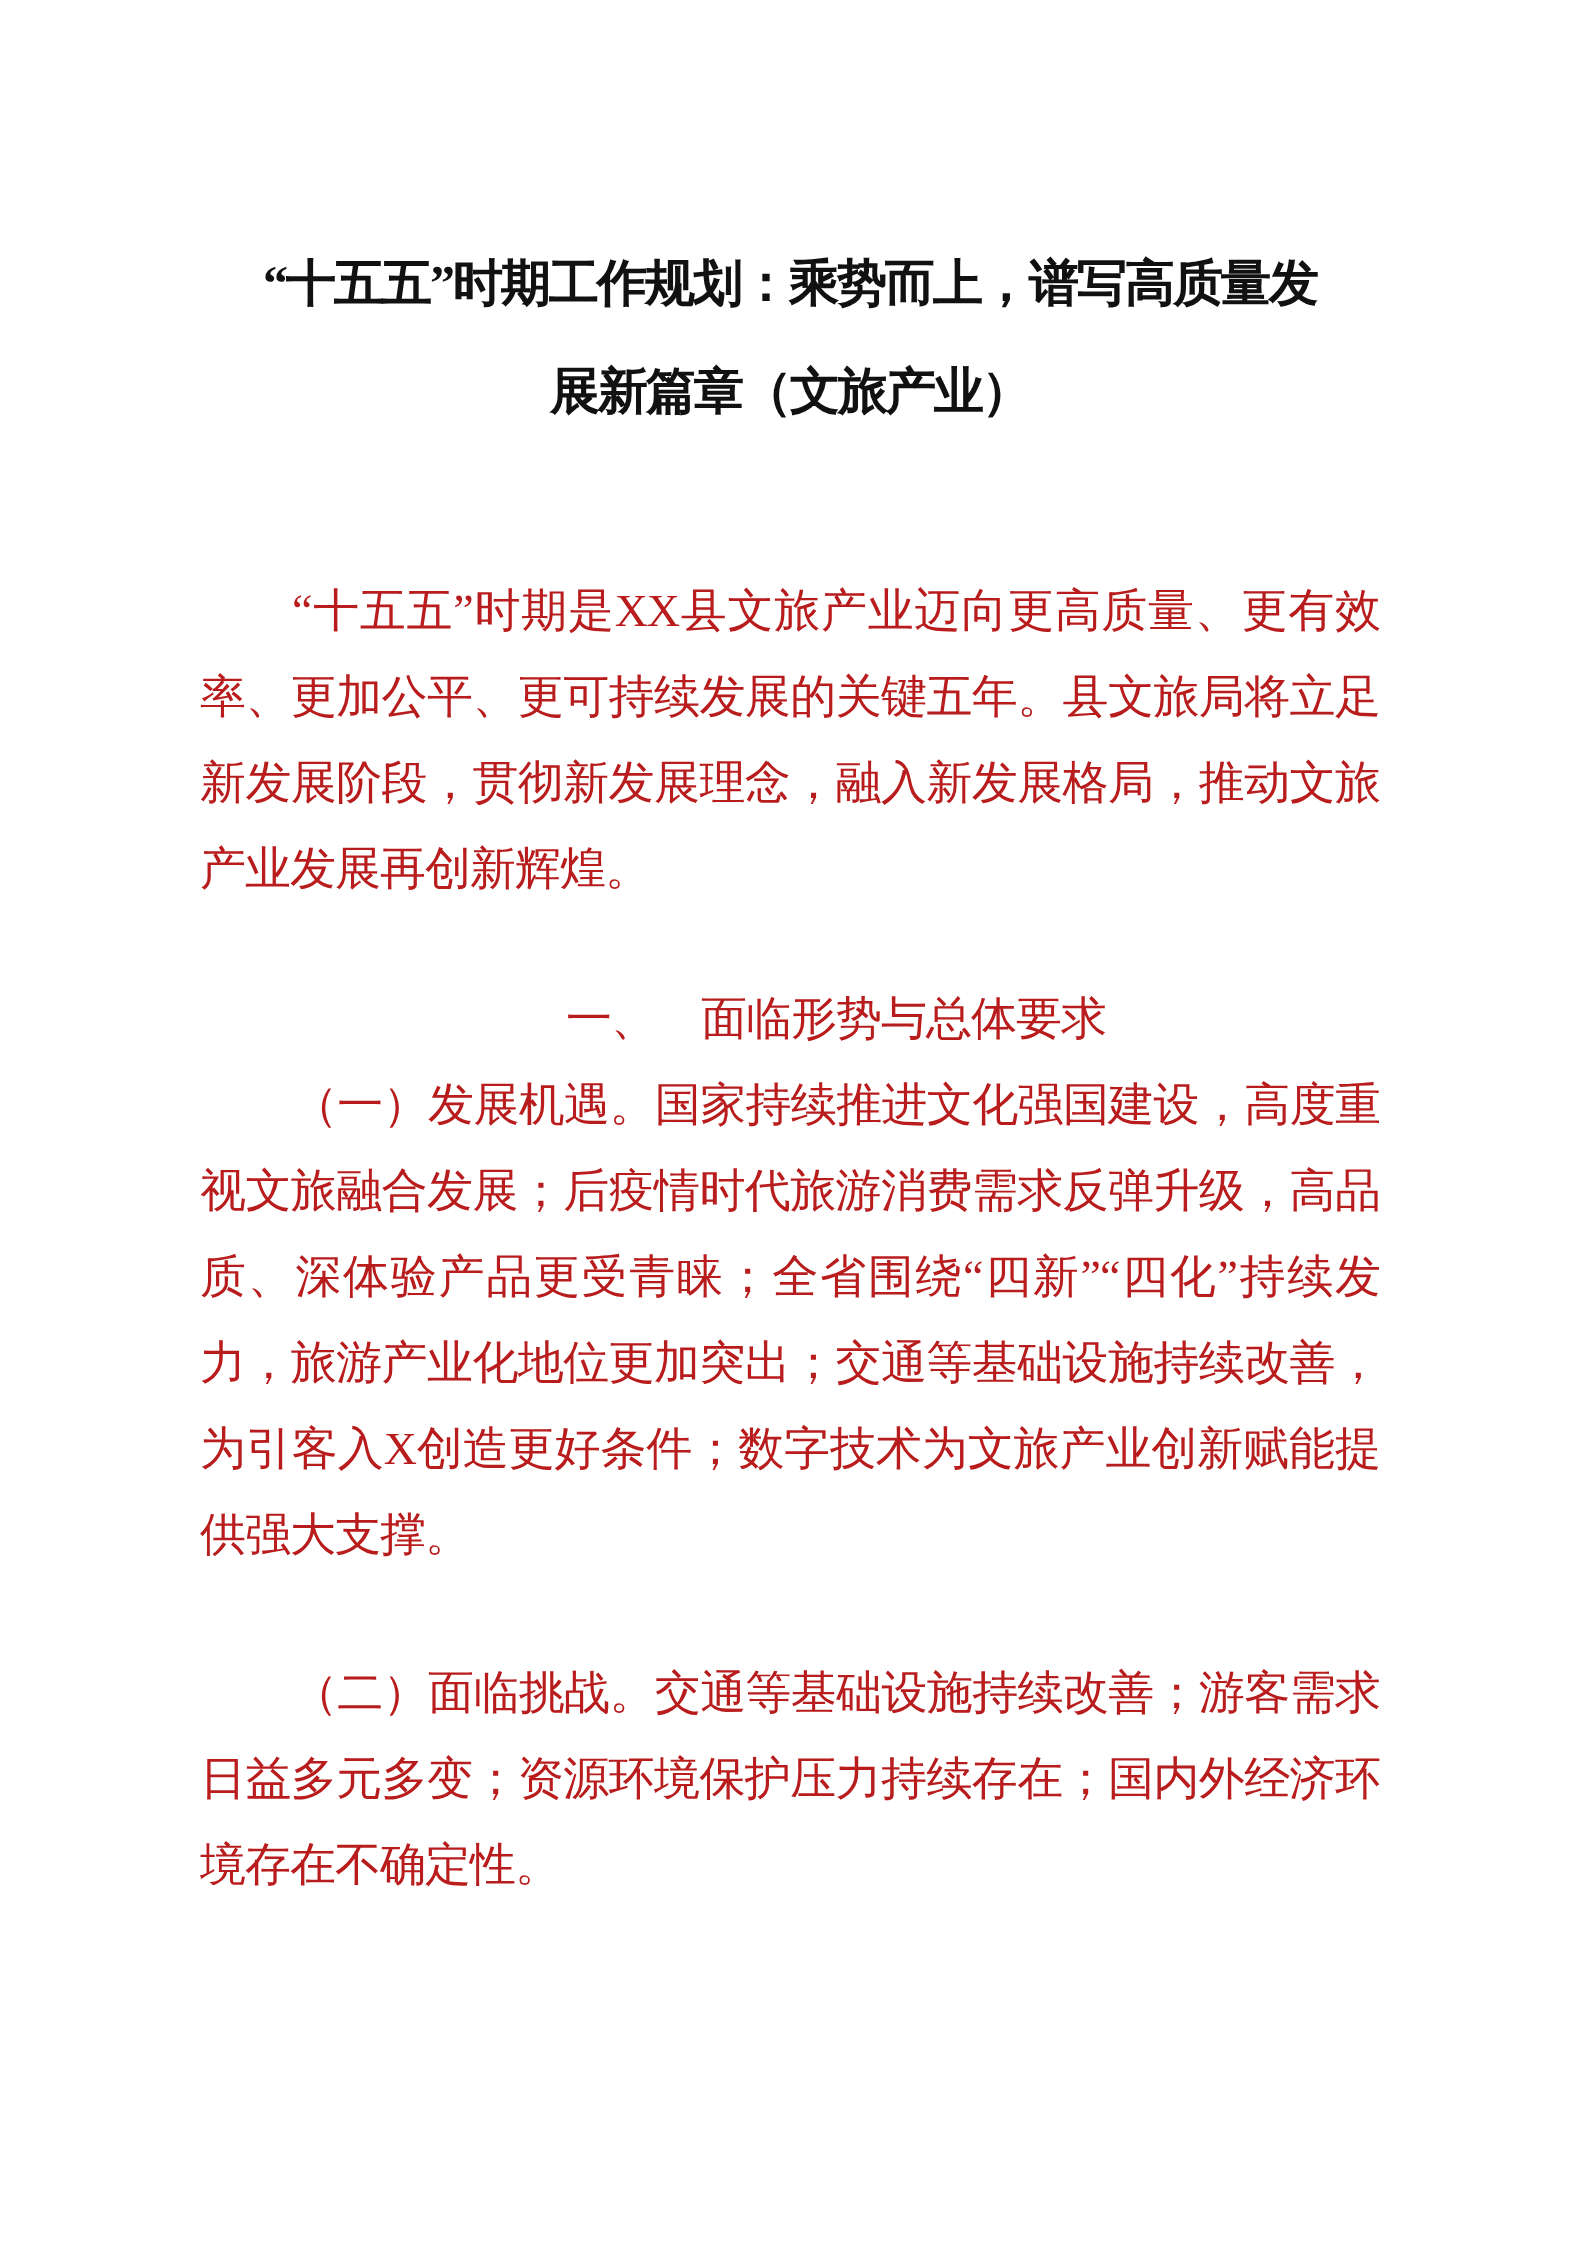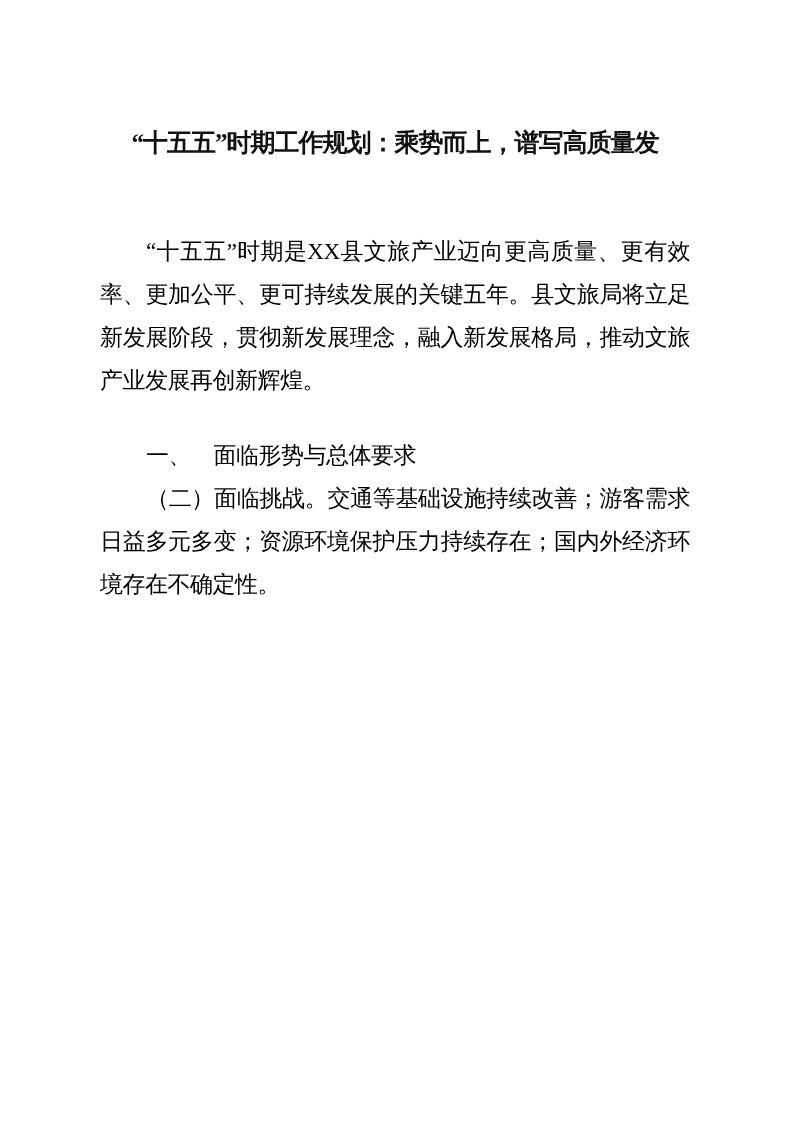--- a/index.html
+++ b/index.html
@@ -31,46 +31,48 @@
     color: #111111;
   }
   .doc-paragraph,
   .doc-heading {
     margin: 36px 0 0 0;
     font-size: 23px;
     line-height: 43px;
     letter-spacing: -0.5px;
     text-align: justify;
     text-indent: 2em;
-    color: #000000;
+    color: #b91c1c;
     word-break: normal;
   }
   .doc-paragraph.first {
     margin-top: 60px;
   }
   .doc-heading {
     margin-top: 32px;
-    text-align: left;
+    text-align: center;
   }
   .doc-heading + .doc-paragraph {
     margin-top: 0;
   }
 </style>
 </head>
 <body>
 
 <div class="page">
 
   <div class="doc-title">
     <div>“十五五”时期工作规划：乘势而上，谱写高质量发</div>
+    <div>展新篇章（文旅产业）</div>
   </div>
 
   <div class="doc-body">
     <p class="doc-paragraph first">“十五五”时期是XX县文旅产业迈向更高质量、更有效率、更加公平、更可持续发展的关键五年。县文旅局将立足新发展阶段，贯彻新发展理念，融入新发展格局，推动文旅产业发展再创新辉煌。</p>
 
     <p class="doc-heading">一、　面临形势与总体要求</p>
 
+    <p class="doc-paragraph">（一）发展机遇。国家持续推进文化强国建设，高度重视文旅融合发展；后疫情时代旅游消费需求反弹升级，高品质、深体验产品更受青睐；全省围绕“四新”“四化”持续发力，旅游产业化地位更加突出；交通等基础设施持续改善，为引客入X创造更好条件；数字技术为文旅产业创新赋能提供强大支撑。</p>
 
     <p class="doc-paragraph">（二）面临挑战。交通等基础设施持续改善；游客需求日益多元多变；资源环境保护压力持续存在；国内外经济环境存在不确定性。</p>
 
   </div>
 
 </div>
 
 </body></html>

